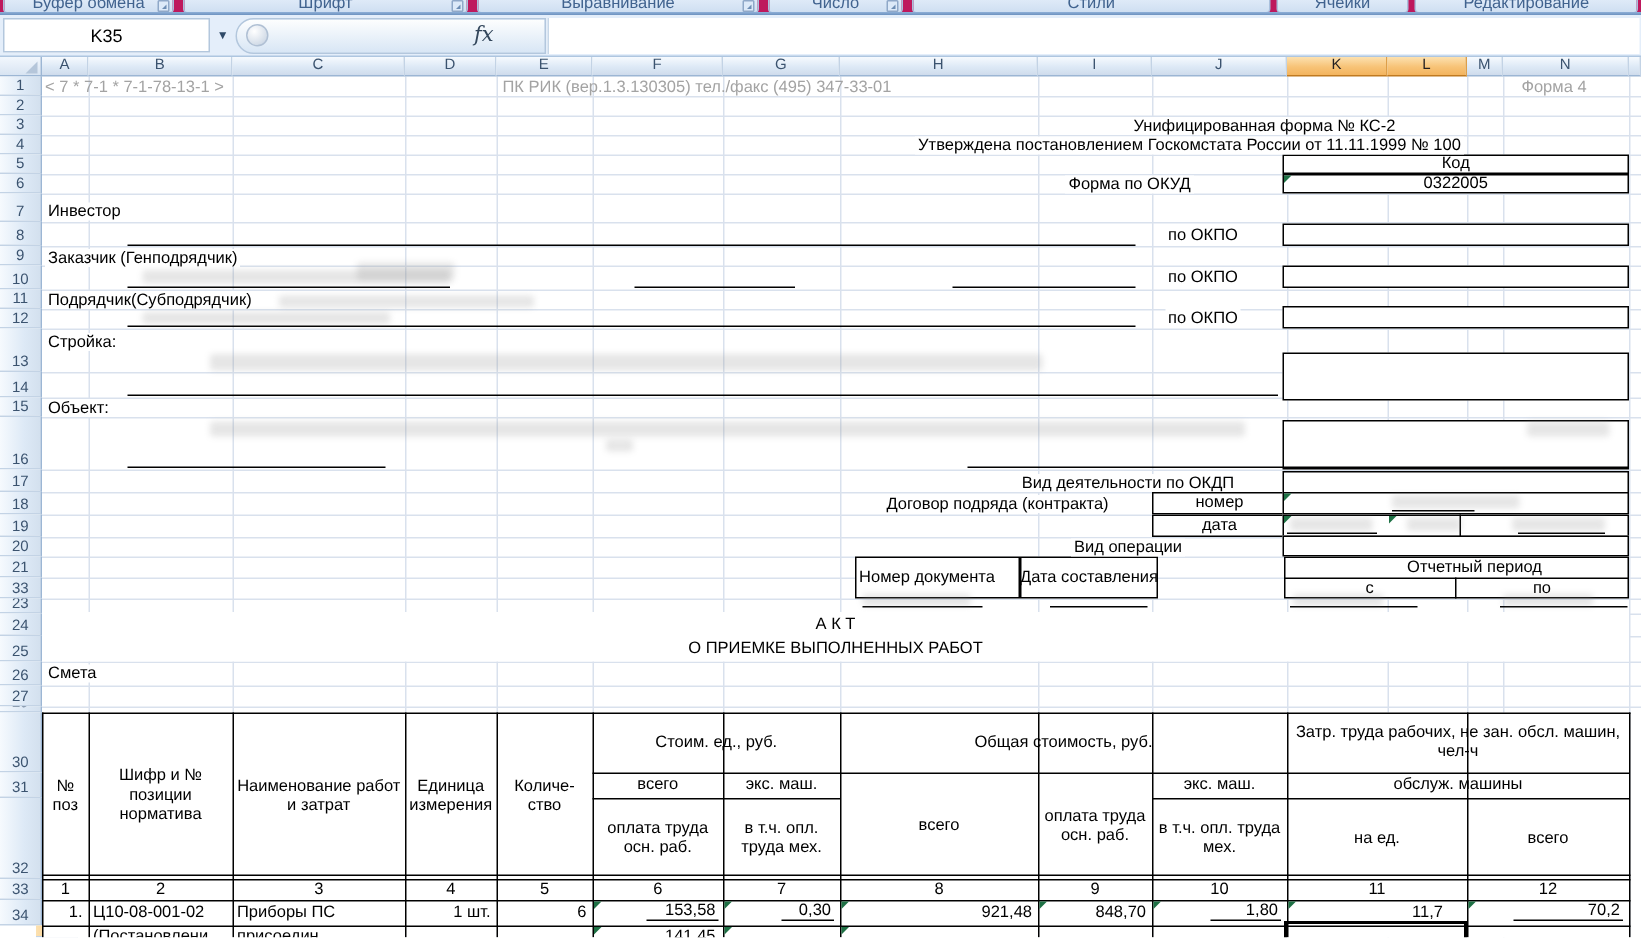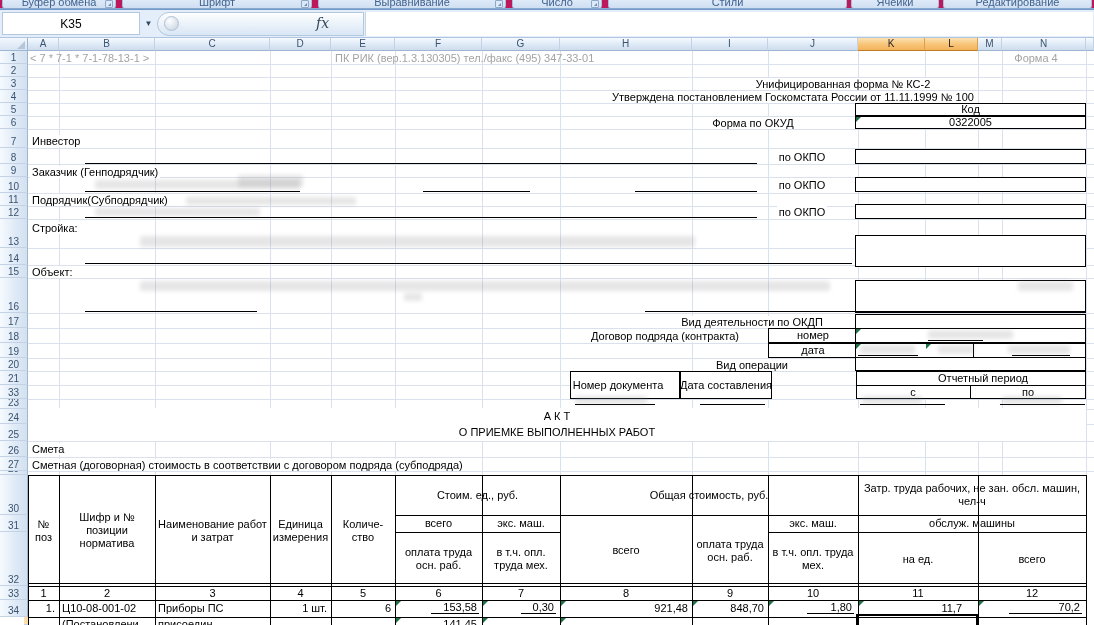--- a/index.html
+++ b/index.html
@@ -245,21 +245,20 @@
   <div class="bl" style="left:856px;top:385px;width:230px;height:1px"></div>
   <div class="bl" style="left:970px;top:385px;width:1px;height:14px"></div>
   <div class="th" style="left:868px;top:371px;width:230px;height:14px">Отчетный период</div>
   <div class="th" style="left:856px;top:385px;width:114px;height:14px">с</div>
   <div class="th" style="left:970px;top:385px;width:116px;height:14px">по</div>
 
   <div class="wrect" style="left:28px;top:408px;width:1058px;height:33px"></div>
   <div class="th bb" style="left:28px;top:409px;width:1058px;height:15px">А К Т</div>
   <div class="th bb" style="left:28px;top:424px;width:1058px;height:16px">О ПРИЕМКЕ ВЫПОЛНЕННЫХ РАБОТ</div>
   <div class="lbl" style="left:30px;top:443px"><span class="w">Смета</span></div>
-  <div class="lbl" style="left:30px;top:459px"><span class="w">Сметная (договорная) стоимость в соответствии с договором подряда (субподряда)</span></div>
 
   <div class="wrect" style="left:28px;top:475px;width:1058px;height:150px"></div>
   <div id="tableborders">
       <div class="bl" style="left: 28px; top: 475px; width: 1px; height: 150px;"></div>
       <div class="bl" style="left: 59px; top: 475px; width: 1px; height: 150px;"></div>
       <div class="bl" style="left: 155px; top: 475px; width: 1px; height: 150px;"></div>
       <div class="bl" style="left: 270px; top: 475px; width: 1px; height: 150px;"></div>
       <div class="bl" style="left: 331px; top: 475px; width: 1px; height: 150px;"></div>
       <div class="bl" style="left: 395px; top: 475px; width: 1px; height: 150px;"></div>
       <div class="bl" style="left: 482px; top: 475px; width: 1px; height: 150px;"></div>

